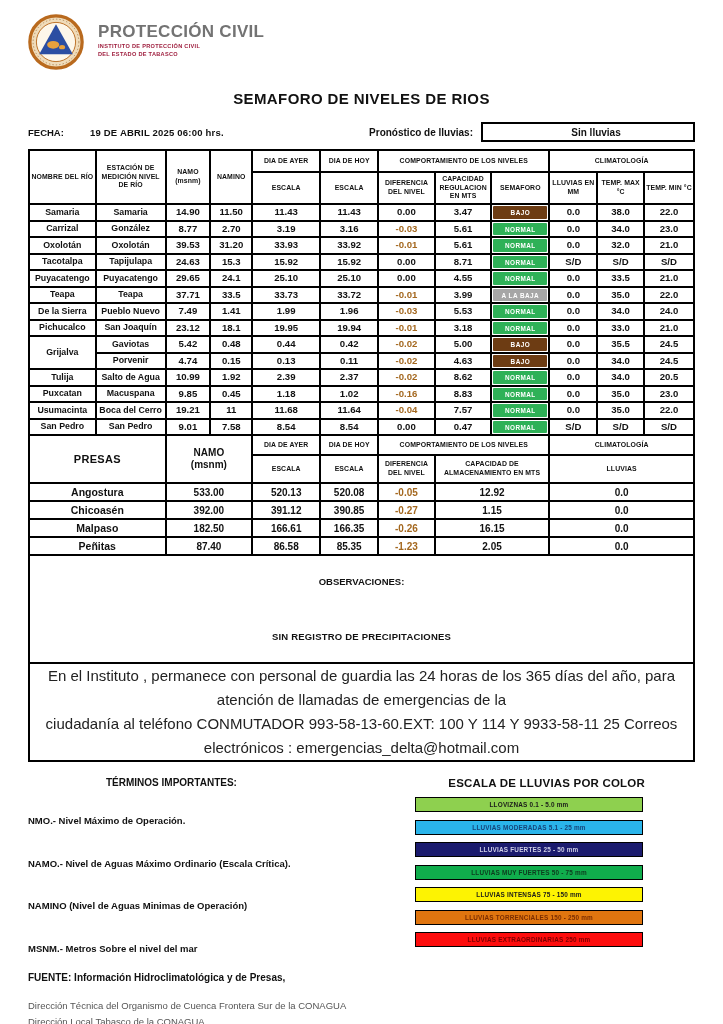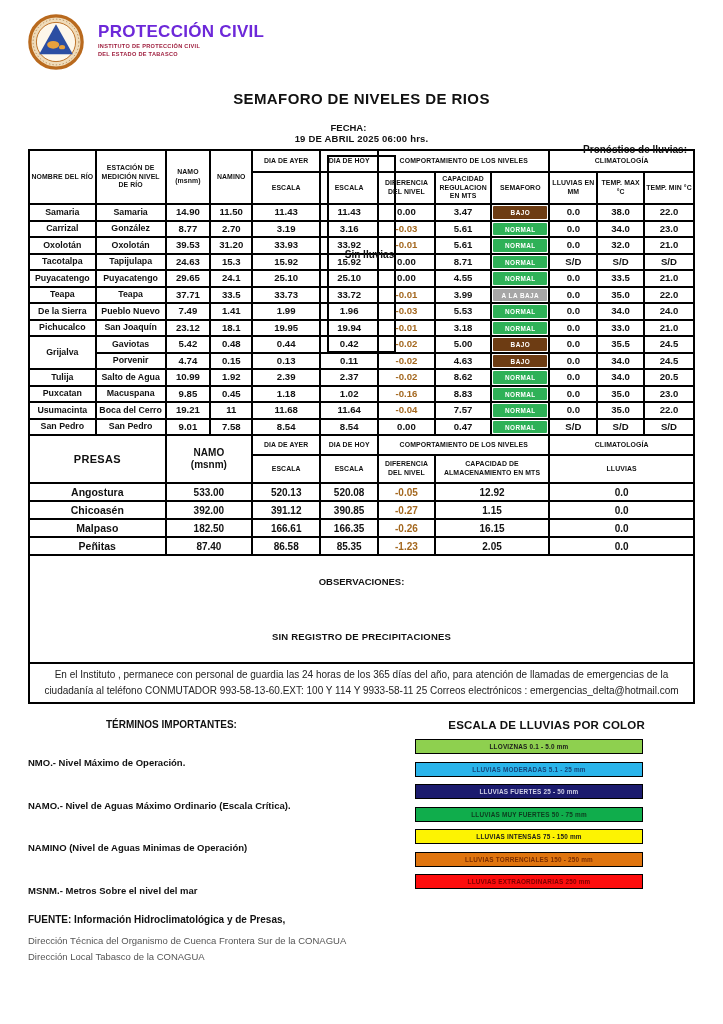--- a/index.html
+++ b/index.html
@@ -5,32 +5,32 @@
   html,body{margin:0;padding:0;background:#e9e9e9;}
   .page{
     width:723px;height:1024px;background:#fff;margin:0 auto;position:relative;
     box-sizing:border-box;padding:14px 28px 0;
     font-family:"Liberation Sans",sans-serif;color:#111;
   }
   
   .top-header{display:flex;align-items:flex-start;height:64px;}
   .seal{width:56px;height:56px;flex:0 0 56px;}
   .wordmark{margin-left:14px;margin-top:9px;}
-  .org-name{font-size:17px;font-weight:800;color:#6d28d9;letter-spacing:.3px;line-height:1;}
+  .org-name{font-size:17px;font-weight:800;color:#737373;letter-spacing:.3px;line-height:1;}
   .org-sub{font-size:5.6px;font-weight:700;color:#9e1d3d;letter-spacing:.3px;line-height:1.35;margin-top:3px;}
   .spacer{flex:1;}
   .tab-logo{width:92px;margin-top:0;text-align:left;}
   .tab-line{display:flex;align-items:center;line-height:.92;}
   .tab-letters{font-size:14px;font-weight:800;color:#8c2332;letter-spacing:1.5px;}
   .tab-sq{width:9px;height:9px;border-radius:2px;display:inline-block;margin-left:3px;}
   .sq-tan{background:#c49a6c;} .sq-mar{background:#8c2332;}
   .tab-caption{font-size:4.6px;font-weight:700;color:#8c2332;letter-spacing:.55px;margin-top:3px;}
   
   .doc-title{text-align:center;font-size:15px;font-weight:800;letter-spacing:.4px;margin:12px 0 15px;}
-  .date-bar{display:flex;align-items:center;font-size:9.5px;margin-bottom:7px;height:20px;flex-direction:column;}
+  .date-bar{display:flex;align-items:center;font-size:9.5px;margin-bottom:7px;height:20px;}
   .fecha-label{font-weight:800;width:62px;}
   .fecha-value{font-weight:800;letter-spacing:.2px;}
   .pron-label{font-weight:800;font-size:10px;margin-left:auto;margin-right:8px;}
   .pron-box{border:2px solid #000;flex:0 0 194px;height:16px;display:flex;align-items:center;justify-content:center;font-weight:800;font-size:10px;padding-left:16px;}
   
   table.main{width:100%;border-collapse:collapse;table-layout:fixed;border:2px solid #000;}
   table.main th,table.main td{border:2px solid #000;padding:0 1px;text-align:center;vertical-align:middle;overflow:hidden;}
   th.g{font-size:6.9px;font-weight:800;line-height:1.25;letter-spacing:.1px;}
   th.g1{height:20px;} tr.hrow2 th{height:30px;}
   td.rio,td.est{font-size:8.8px;font-weight:700;line-height:1;}
@@ -40,31 +40,31 @@
   .badge{color:#fff;font-size:6.4px;font-weight:800;letter-spacing:.45px;padding:3px 0 2.5px;border-radius:1px;}
   
   th.p-name{font-size:11px;font-weight:800;letter-spacing:.3px;}
   th.p-namo{font-size:10px;font-weight:800;line-height:1.25;}
   td.p-nom{font-size:10.5px;font-weight:800;height:16px;}
   td.p-num{font-size:10px;font-weight:800;height:16px;}
   
   td.obs{height:106px;vertical-align:top;padding-top:4px;}
   .obs-label{font-size:9.5px;font-weight:800;}
   .obs-msg{font-size:9.5px;font-weight:800;margin-top:44px;letter-spacing:.2px;}
-  td.note{height:38px;font-size:10px;font-weight:400;line-height:1.6;color:#222;padding:2px 8px;}
+  td.note{height:38px;font-size:15px;font-weight:400;line-height:1.6;color:#222;padding:2px 8px;}
   
   .bottom{display:flex;margin-top:15px;}
   .terms{width:375px;}
   .terms-title{font-size:10px;font-weight:800;padding-left:78px;margin-bottom:8px;}
   .term-line{font-size:9.5px;font-weight:800;line-height:1.95;margin-top:24px;}
   .legend{flex:1;padding-left:12px;}
   .legend-title{font-size:11.5px;font-weight:800;letter-spacing:.2px;width:230px;text-align:right;margin-bottom:8px;}
   .legend-band{width:228px;height:15px;border:1px solid #000;display:flex;align-items:center;justify-content:center;font-size:6.4px;font-weight:700;margin-bottom:7.5px;box-sizing:border-box;letter-spacing:.2px;}
   .fuente{margin-top:14px;}
-  .fuente-bold{font-size:10px;font-weight:800;margin-bottom:8px;}
+  .fuente-bold{font-size:10px;font-weight:800;margin-bottom:15px;}
   .fuente-line{font-size:9.5px;color:#555;line-height:1.65;}
 </style>
 </head>
 <body>
 
 <div class="page">
 
   <div class="top-header">
     <svg class="seal" viewBox="0 0 60 60">
       <circle cx="30" cy="30" r="28" fill="#f0dcba" stroke="#b96a1e" stroke-width="3.5"></circle>

